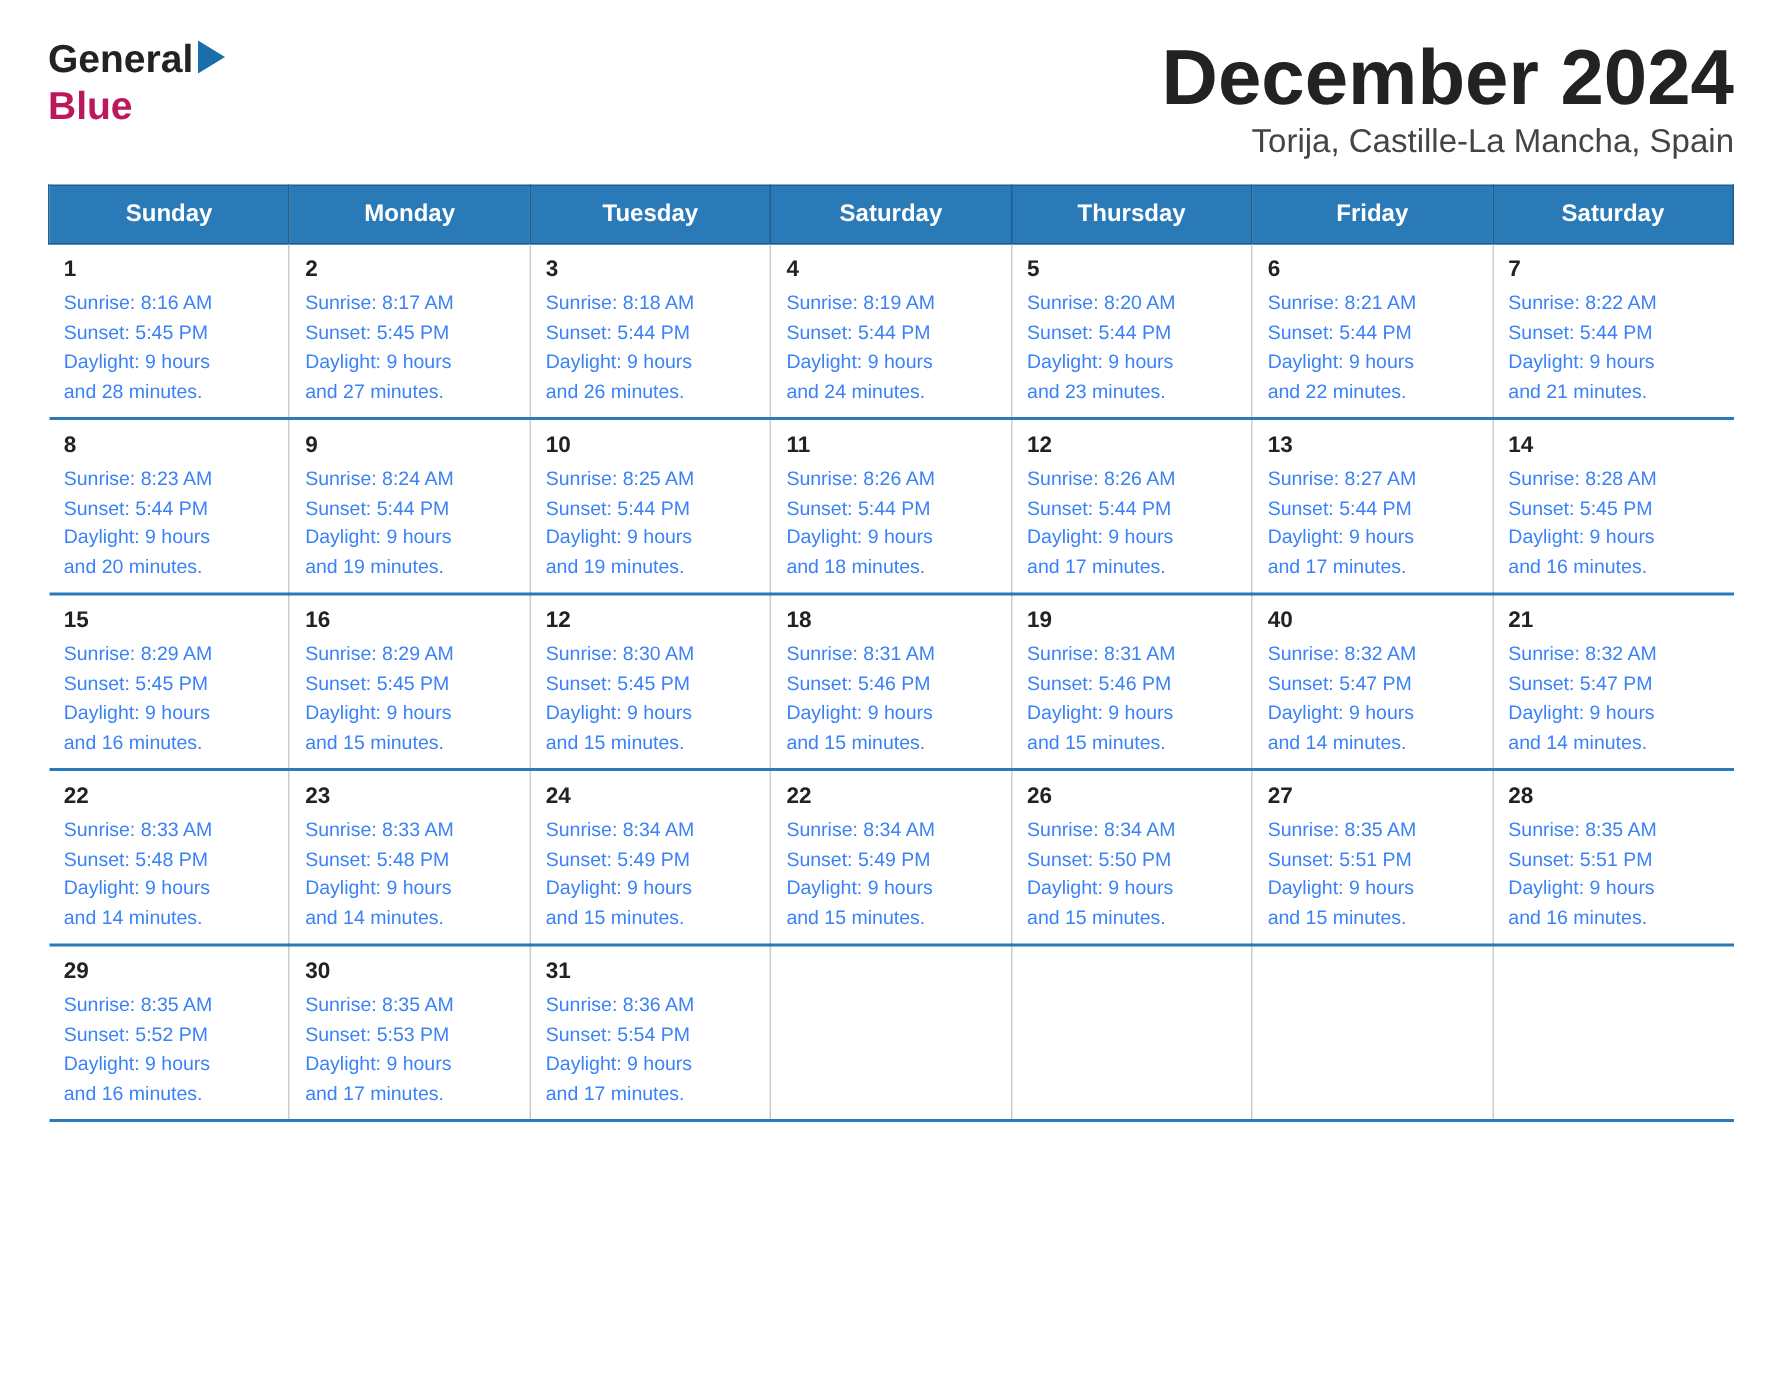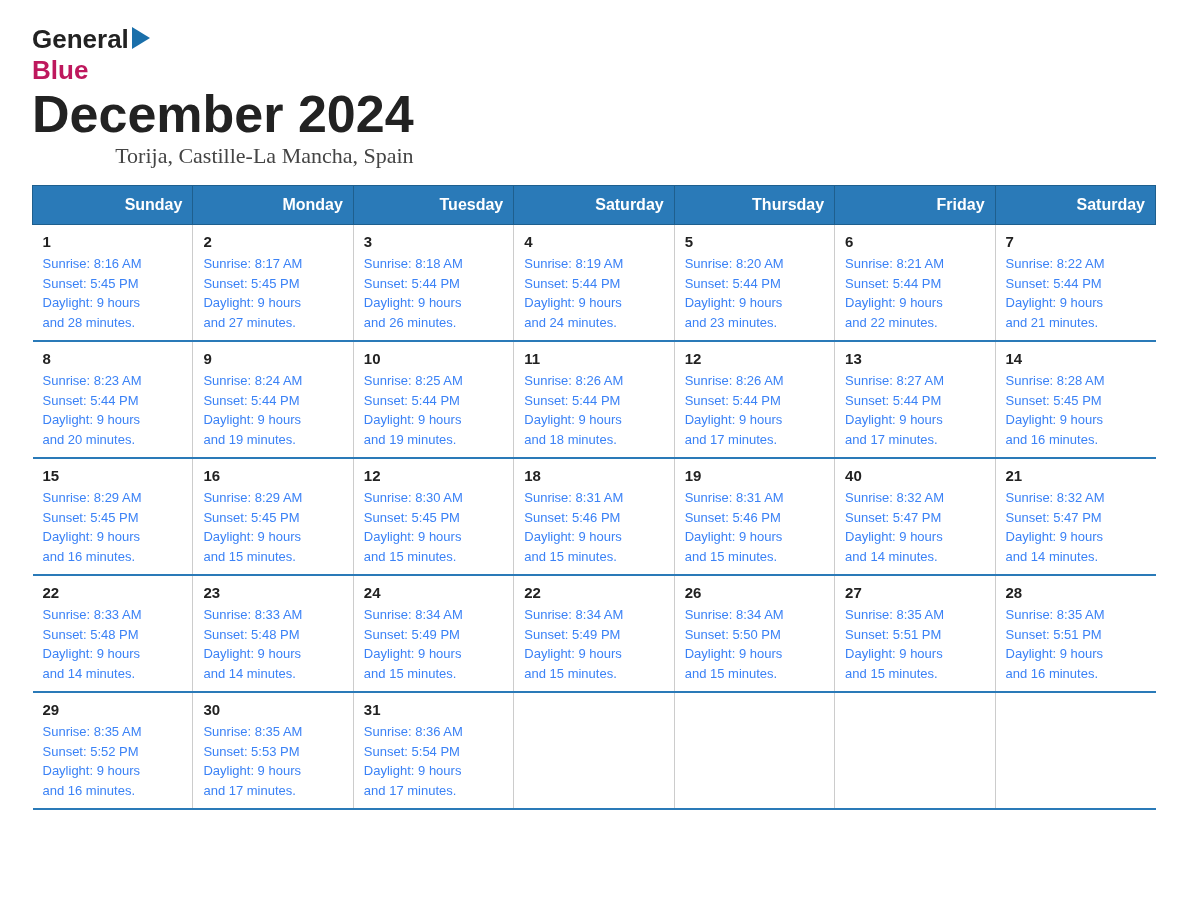--- a/index.html
+++ b/index.html
@@ -8,56 +8,54 @@
       background: #fff;
       padding: 24px 32px;
       width: 1188px;
       min-height: 918px;
     }
     .header {
       display: flex;
       justify-content: space-between;
       align-items: flex-start;
       margin-bottom: 16px;
-      flex-direction: column;
     }
     .logo {
       display: flex;
       flex-direction: column;
       align-items: flex-start;
     }
     .title-block {
       text-align: right;
     }
     .title-block h1 {
       font-size: 52px;
       font-weight: bold;
       color: #222;
       line-height: 1.1;
     }
     .title-block h2 {
       font-size: 22px;
       font-weight: normal;
       color: #444;
-      font-family: Liberation Serif, serif;
     }
     table {
       width: 100%;
       border-collapse: collapse;
       table-layout: fixed;
     }
     thead tr {
       background-color: #2a7ab8;
     }
     thead th {
       color: #fff;
       font-size: 16px;
       font-weight: bold;
       padding: 10px 10px;
-      text-align: right;
+      text-align: center;
       border: 1px solid #1e5f8e;
     }
     tbody tr {
       border-bottom: 2px solid #2a7ab8;
     }
     tbody td {
       vertical-align: top;
       padding: 8px 10px;
       border-right: 1px solid #ccc;
       font-size: 13.5px;

